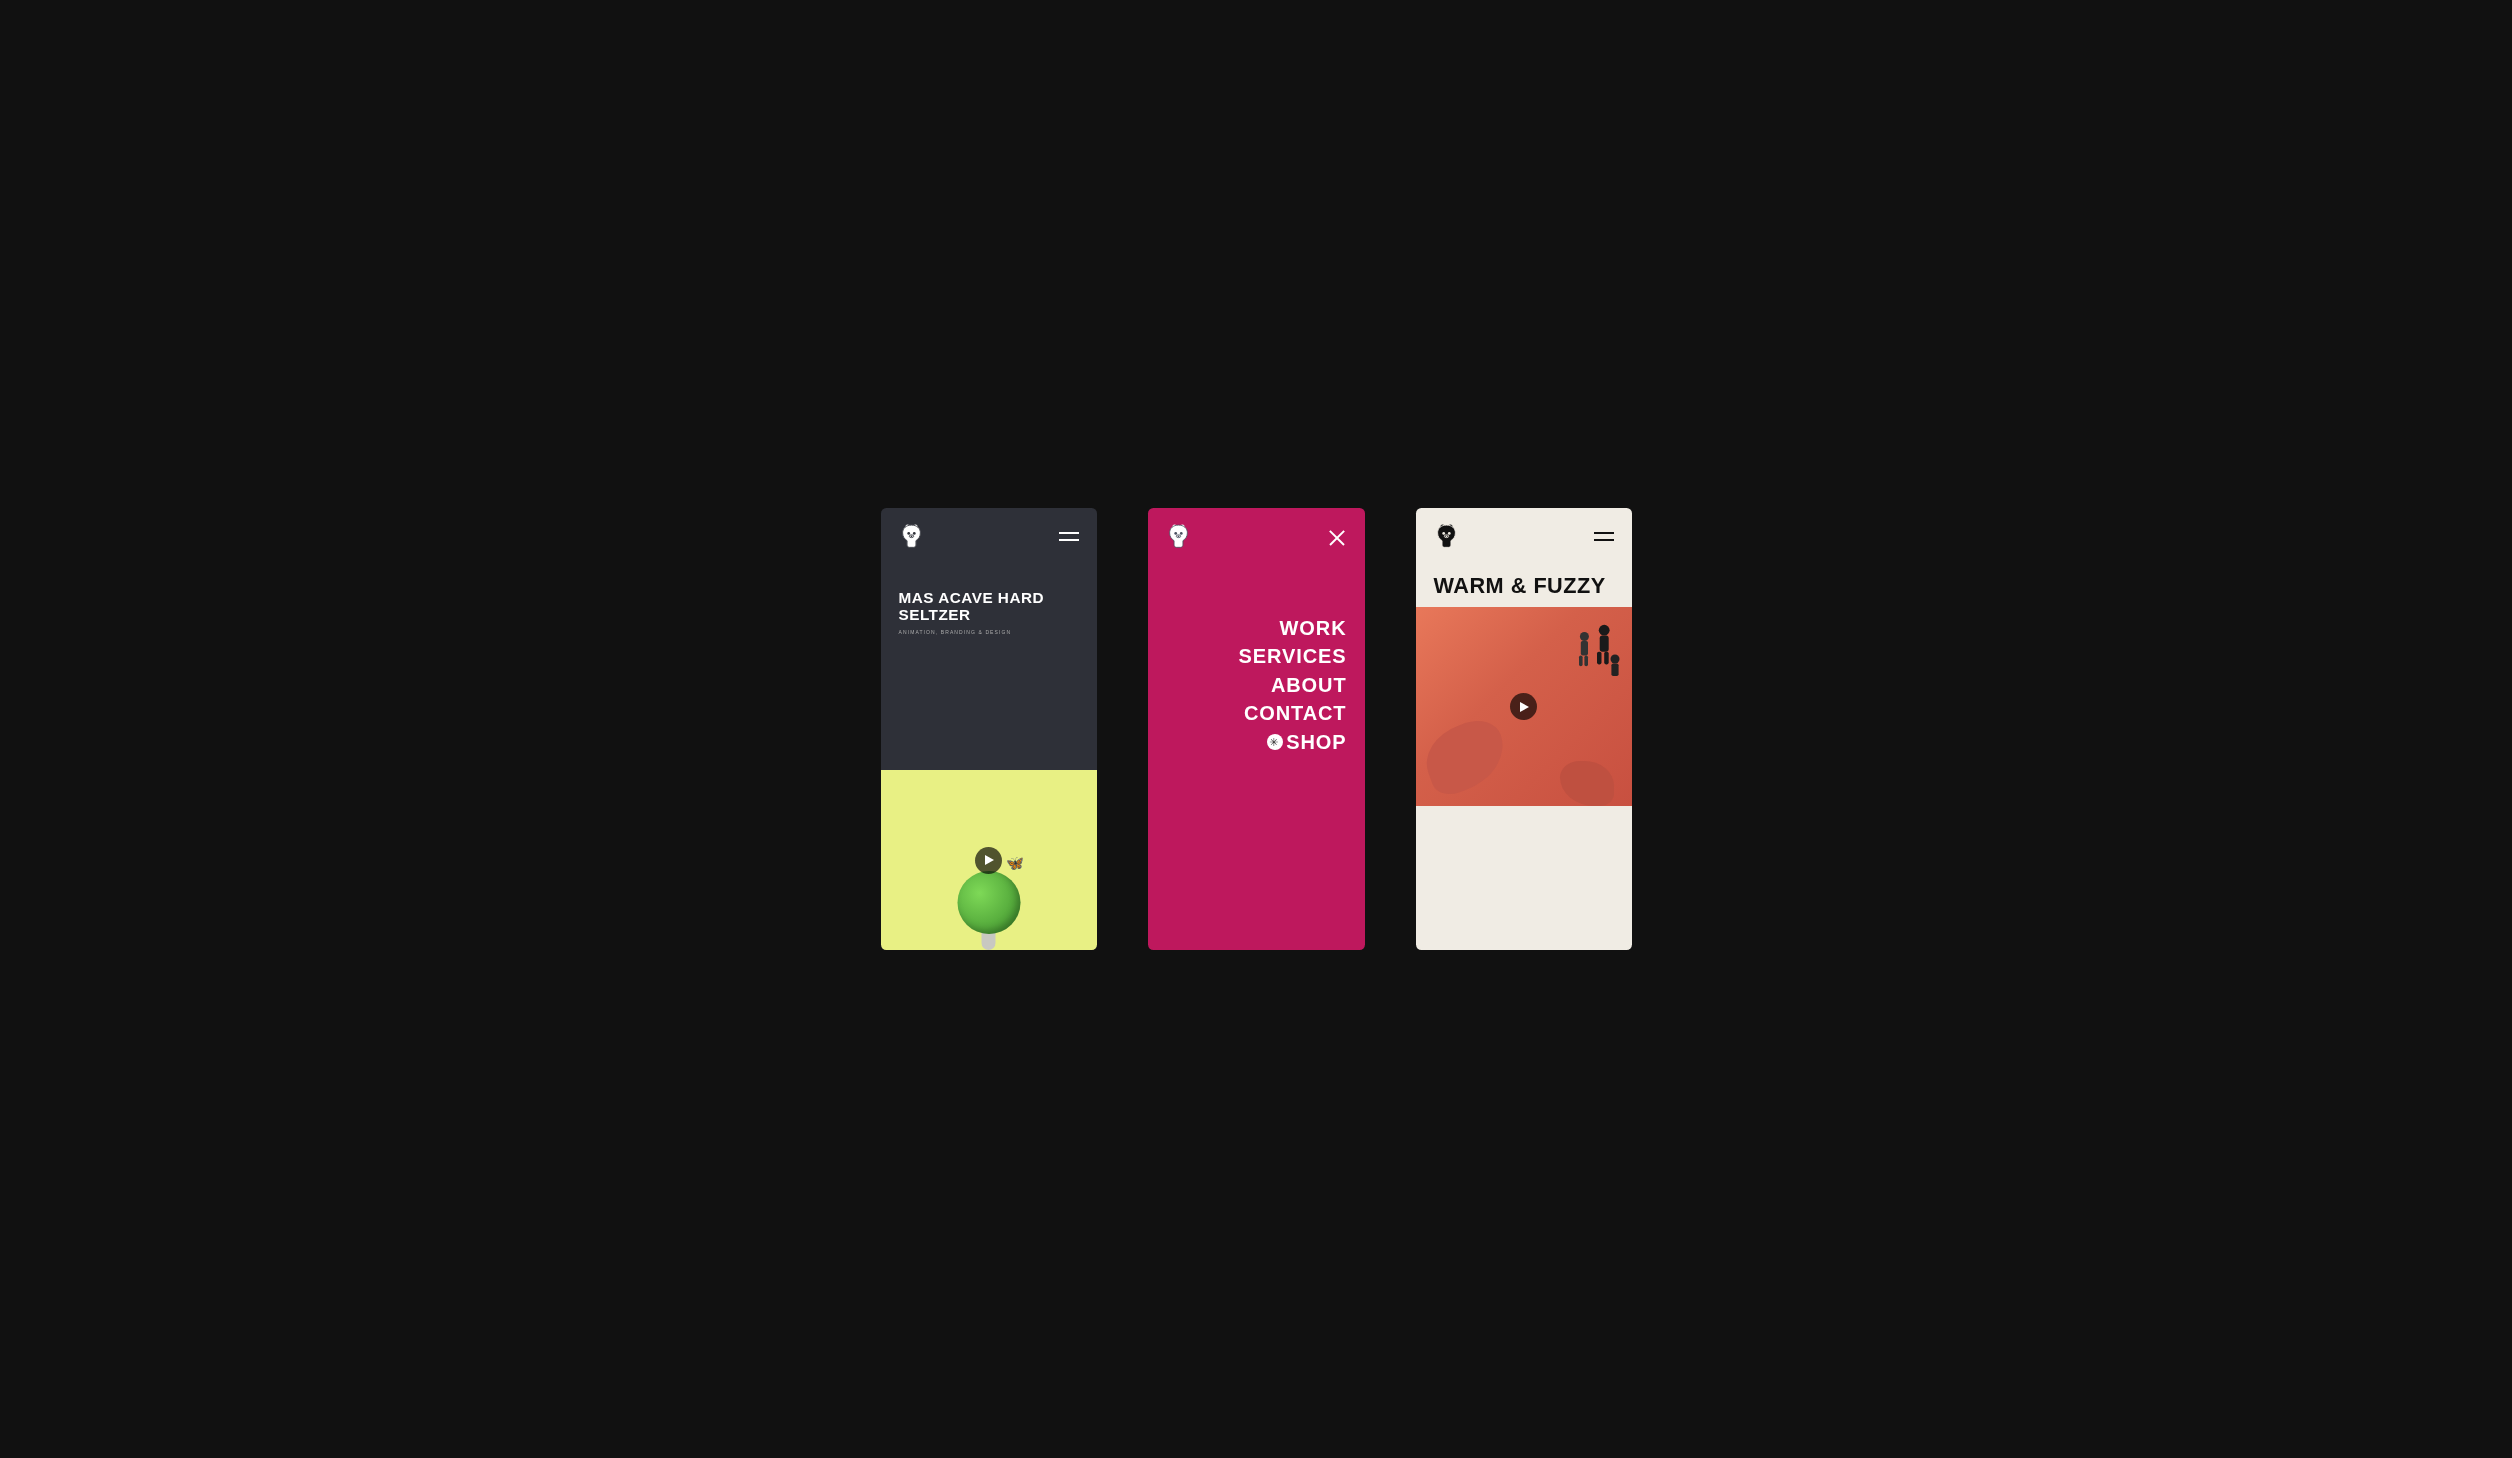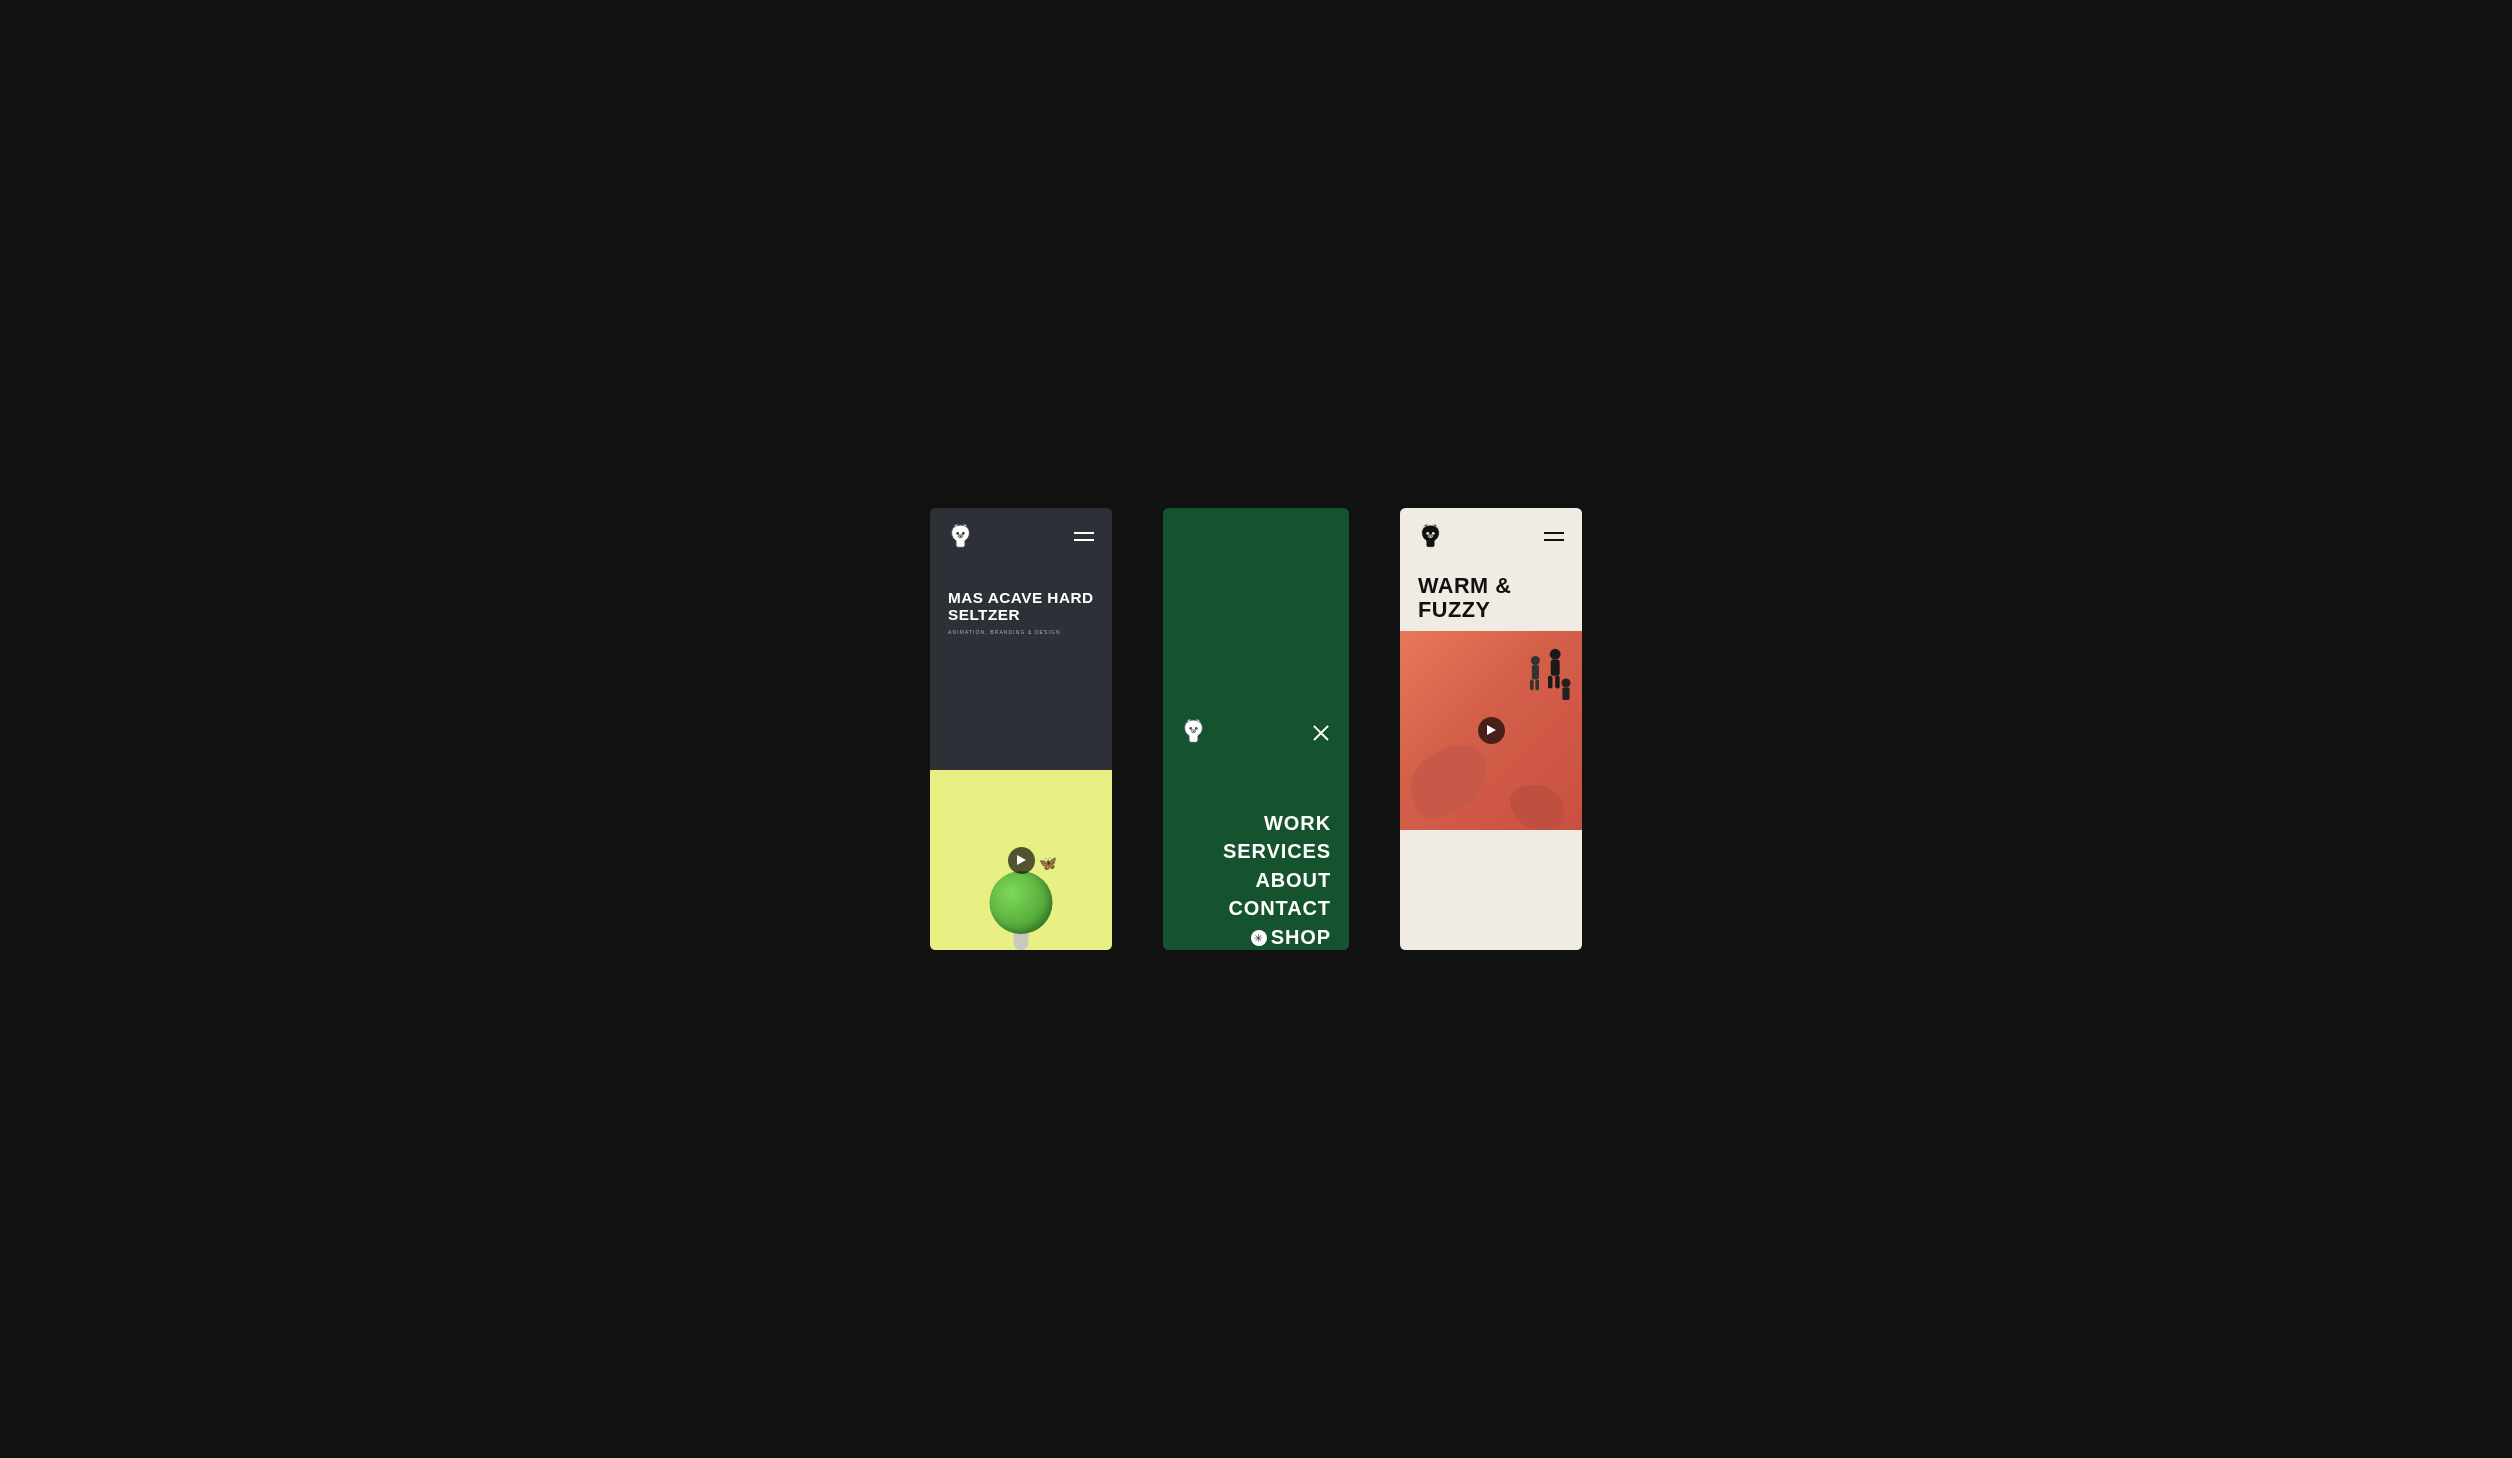--- a/index.html
+++ b/index.html
@@ -15,21 +15,21 @@
     }
 
     .screens-container {
       display: flex;
       gap: 51px;
       align-items: center;
     }
 
     
     .screen {
-      width: 182px;
+      width: 216px;
       height: 442px;
       border-radius: 5.4px;
       overflow: hidden;
       position: relative;
       display: flex;
       flex-direction: column;
     }
 
     
     .screen-1 {
@@ -137,24 +137,23 @@
     .play-btn::after {
       content: '';
       border-style: solid;
       border-width: 5.4px 0 5.4px 9px;
       border-color: transparent transparent transparent #ffffff;
       margin-left: 1.8px;
     }
 
     
     .screen-2 {
-      background-color: #14532d;
-      width: 186px;
+      background-color: #be185d;
+      width: 217px;
       height: 442px;
-      justify-content: flex-end;
     }
 
     .screen-2 .top-bar {
       display: flex;
       align-items: center;
       justify-content: space-between;
       padding: 16px 18px 12.6px;
     }
 
     .close-icon {

